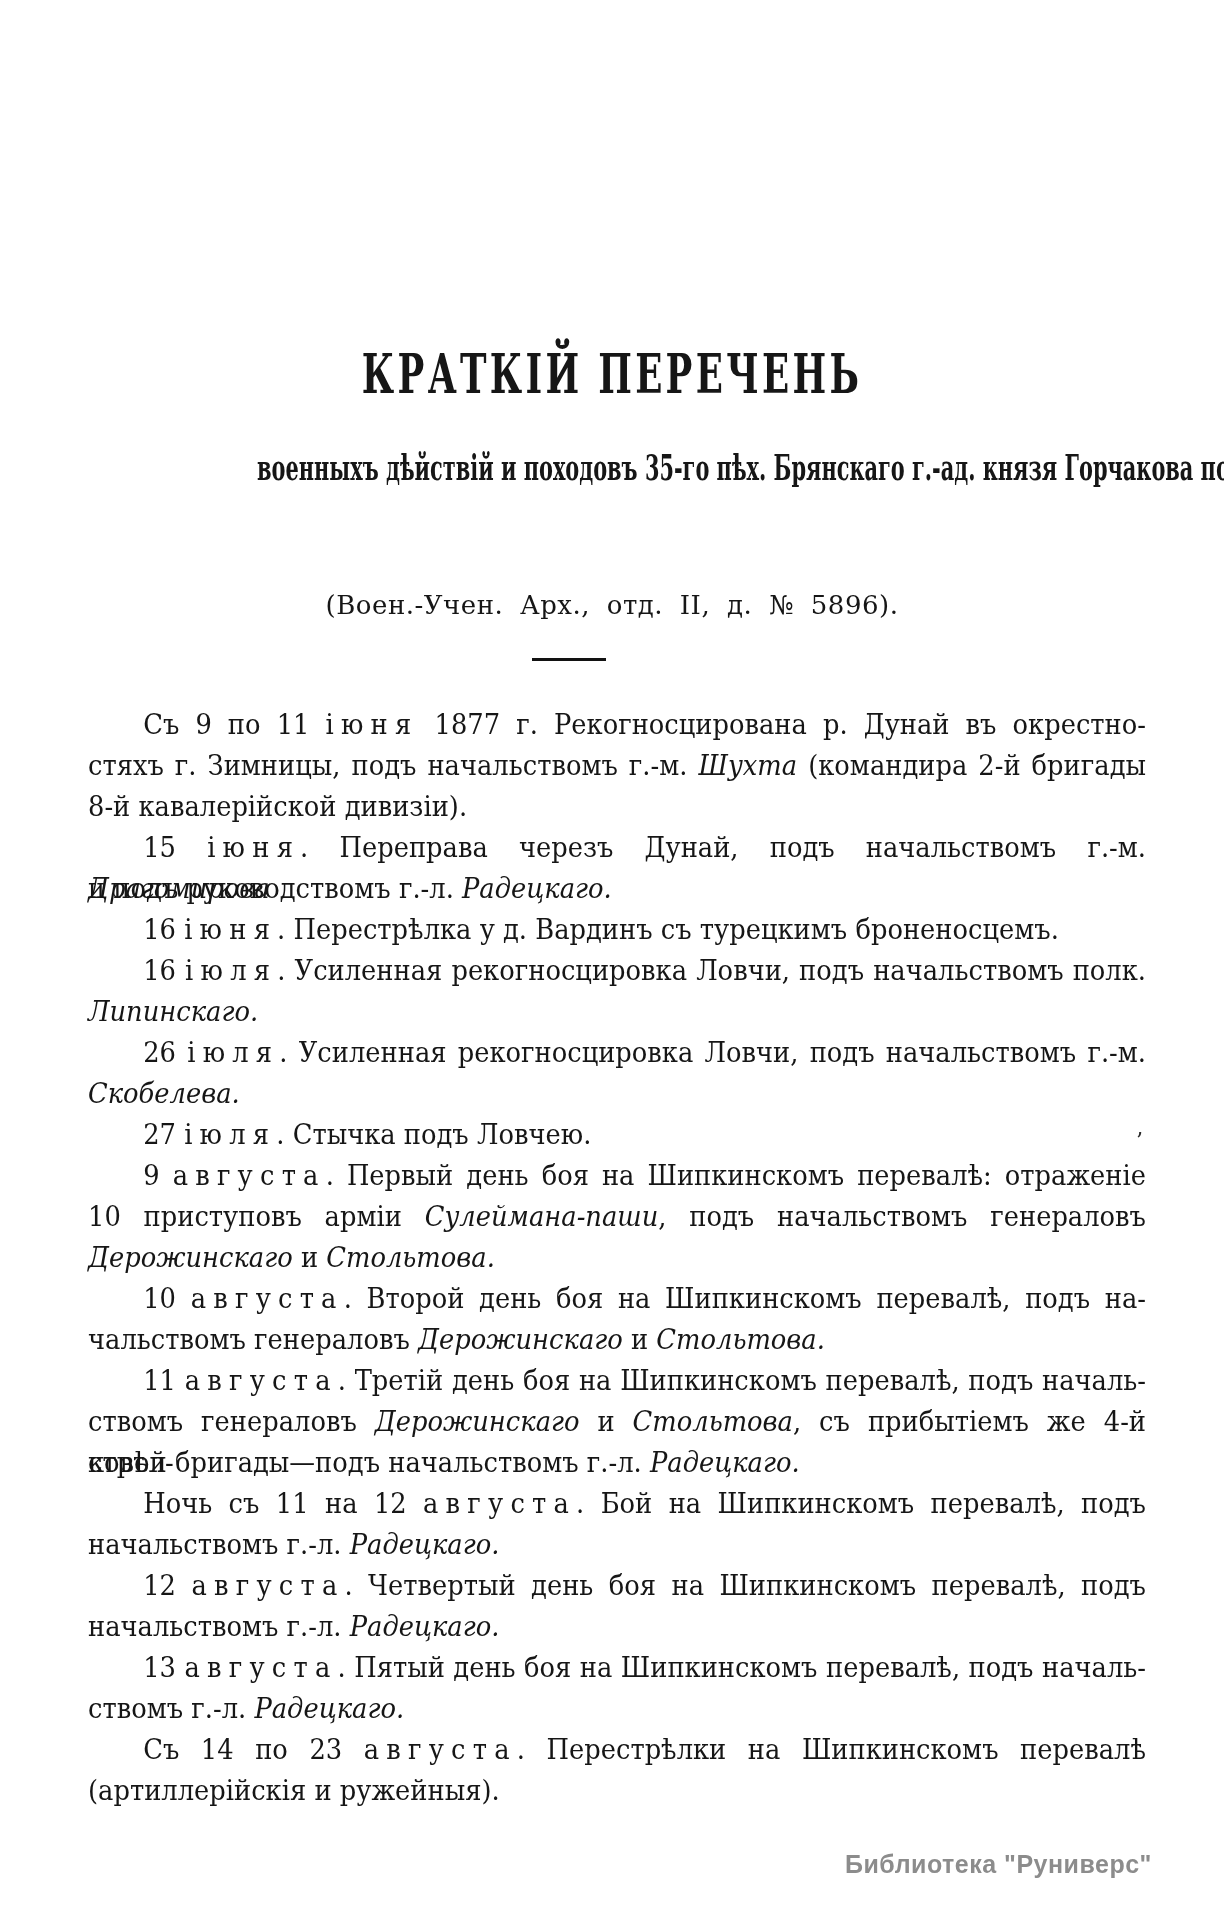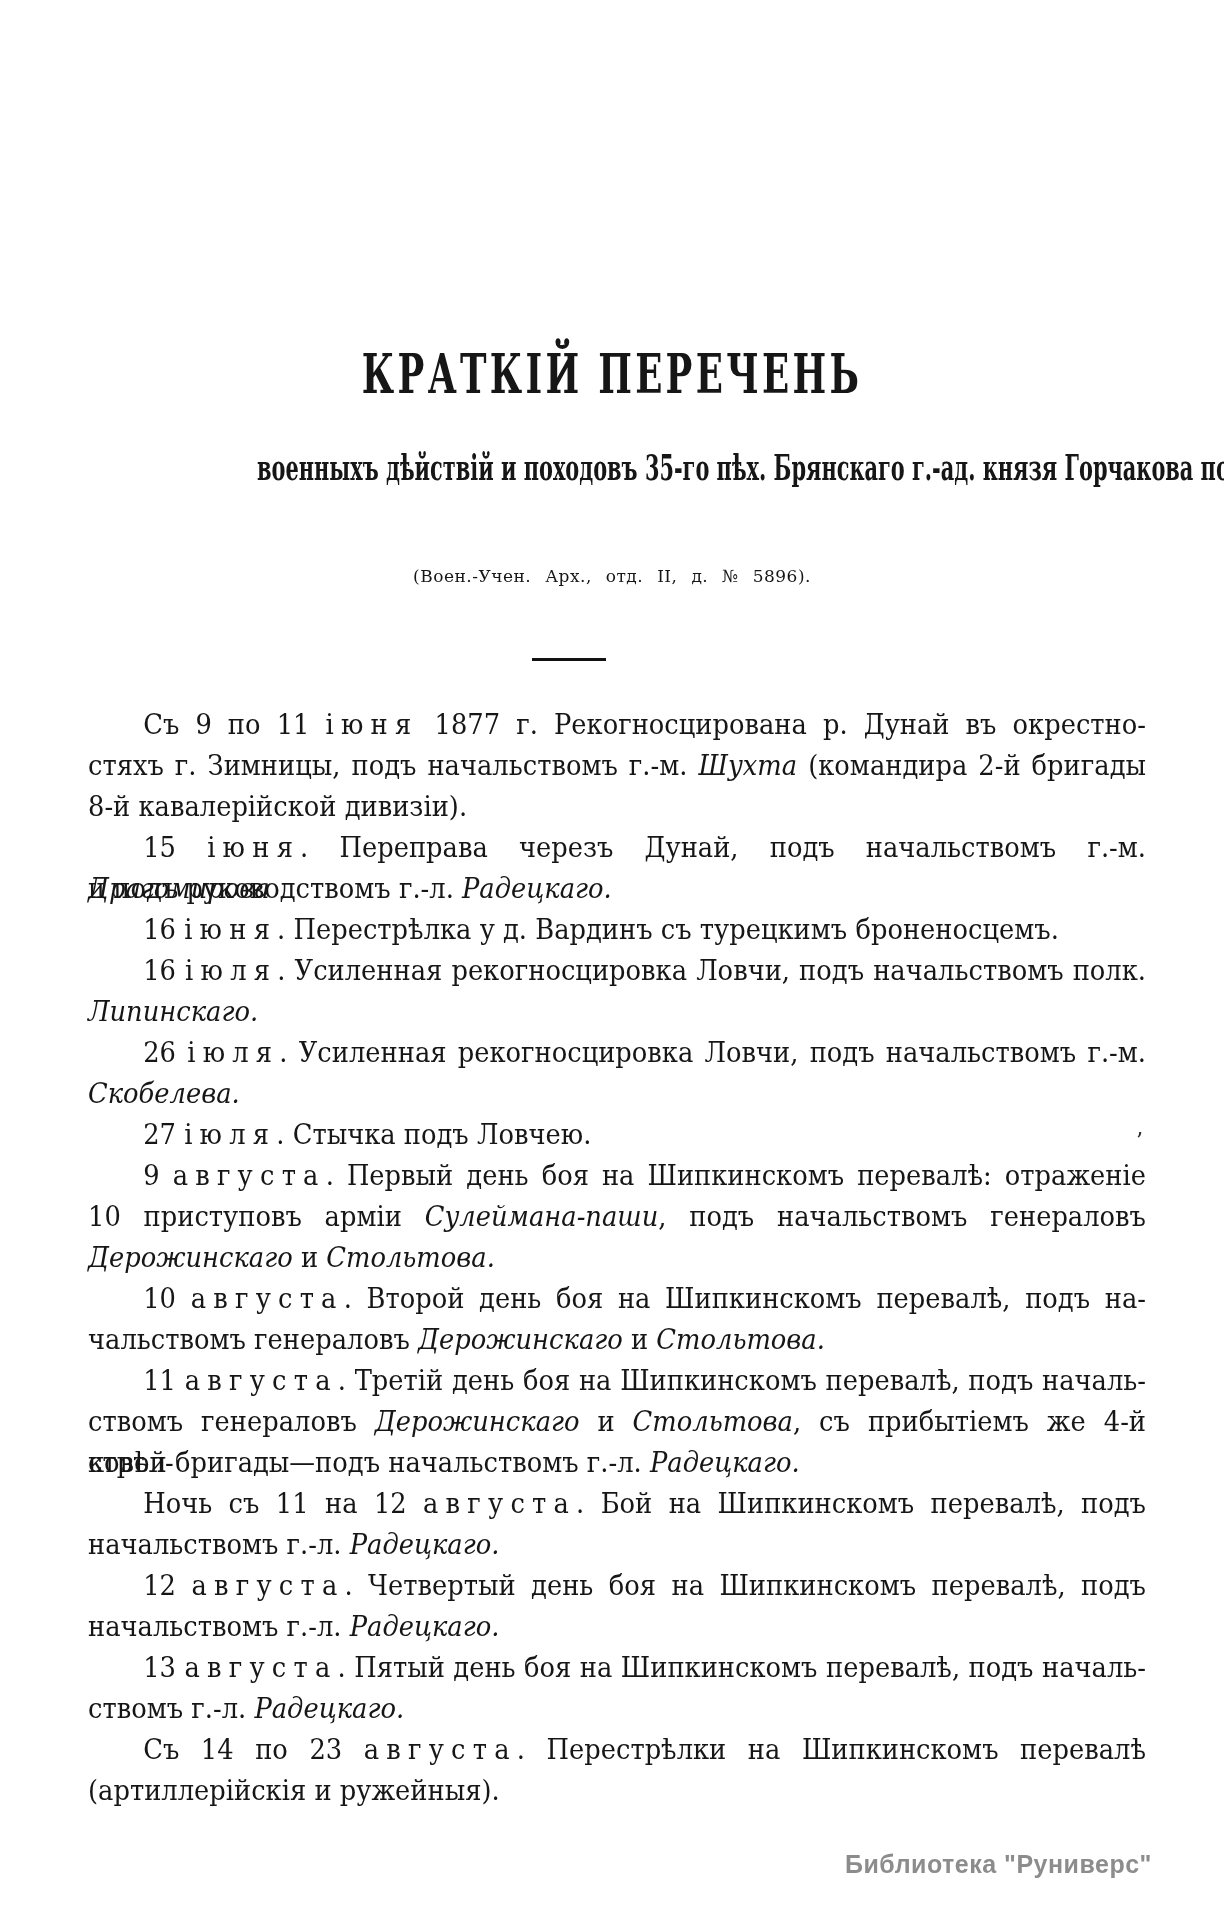--- a/index.html
+++ b/index.html
@@ -43,22 +43,22 @@
   }
   .campaign .years {
     font-size: 42px;
     letter-spacing: 1px;
     transform: scaleX(0.92);
     display: inline-block;
     transform-origin: 50% 100%;
     vertical-align: -2px;
   }
   .archive-ref {
-    top: 566px;
-    font-size: 17px;
+    top: 590px;
+    font-size: 26px;
     word-spacing: 8px;
     letter-spacing: 0.5px;
   }
   .divider {
     position: absolute;
     top: 658px; left: 532px;
     width: 74px; height: 3px;
     background: #121212;
   }
 

